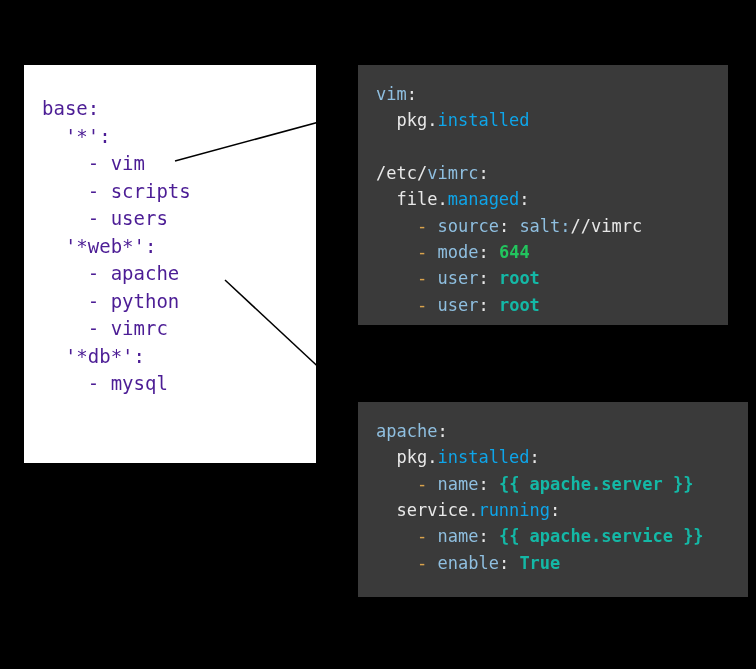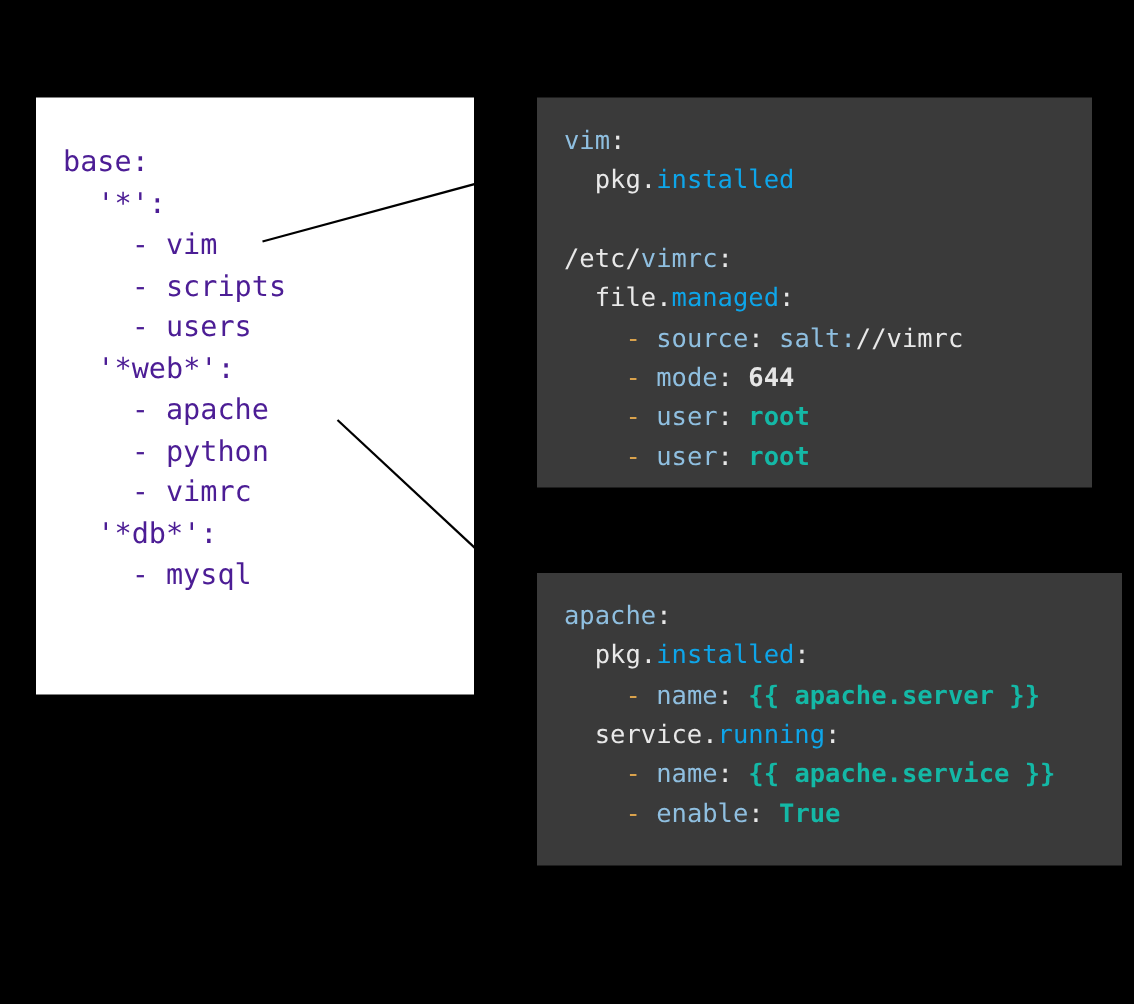--- a/index.html
+++ b/index.html
@@ -36,30 +36,30 @@
     padding: 16px 18px;
   }
   .rp1 {
     left: 358px;
     top: 65px;
     width: 370px;
     height: 260px;
   }
   .rp2 {
     left: 358px;
-    top: 382px;
+    top: 402px;
     width: 390px;
     height: 195px;
   }
   .c-key   { color: #8fbfe0; }  
   .c-punct { color: #e8e8e8; }  
   .c-green { color: #0ea5e9; }  
   .c-dash  { color: #d9a24c; }  
   .c-val   { color: #14b8a6; font-weight: bold; } 
-  .c-num   { color: #e5e5e5; font-weight: bold; } 
+  .c-num   { color: #22c55e; font-weight: bold; } 
   svg.connectors {
     position: absolute;
     left: 0; top: 0;
     width: 756px;
     height: 669px;
     pointer-events: none;
   }
 </style>
 </head>
 <body>

